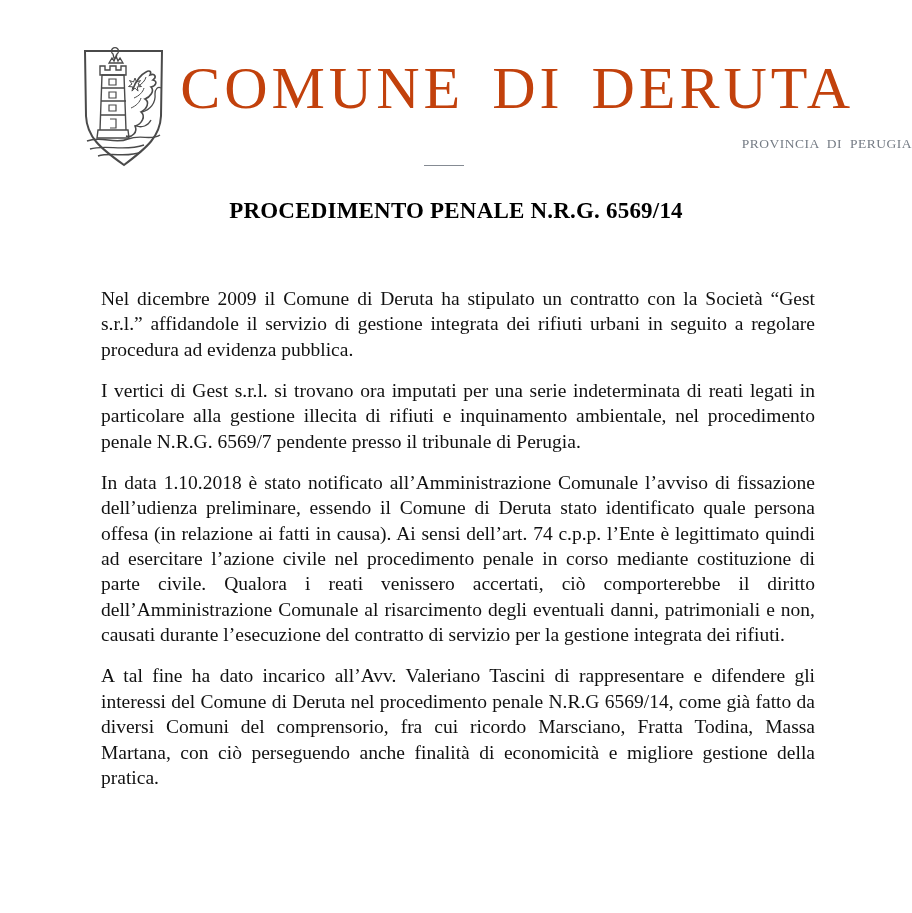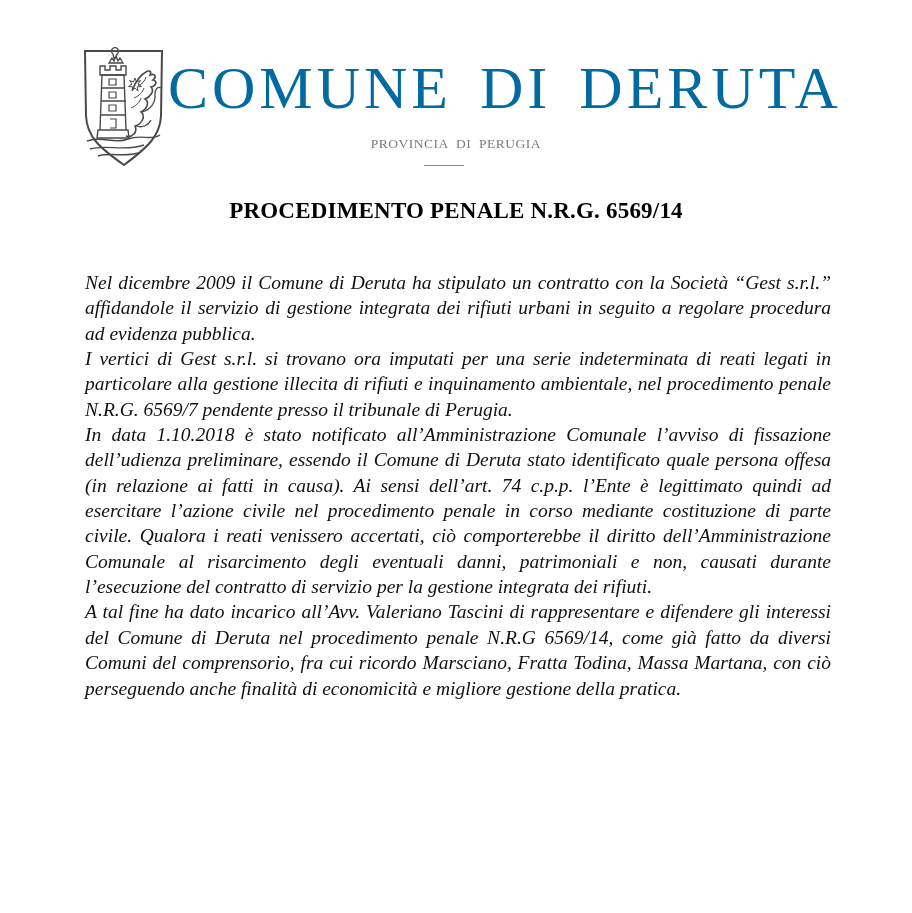--- a/index.html
+++ b/index.html
@@ -13,33 +13,33 @@
   .page { position: absolute; inset: 0; background: #ffffff; }
 
   
   .crest {
     position: absolute; left: 76px; top: 46px;
     width: 94px; height: 124px;
   }
   .crest svg { width: 100%; height: 100%; }
 
   .org-name {
-    position: absolute; left: 168px; right: 58px; top: 56px;
-    text-align: left;
+    position: absolute; left: 160px; right: 58px; top: 56px;
+    text-align: right;
     font-size: 60px;
     line-height: 64px;
     letter-spacing: 4px;
     word-spacing: 9px;
-    color: #0369a1;
+    color: #c2410c;
     white-space: nowrap;
   }
 
   .org-subtitle {
     position: absolute; left: 0; top: 136px; width: 912px;
-    text-align: center;
+    text-align: right;
     font-size: 13.5px;
     letter-spacing: 0.5px;
     word-spacing: 4px;
     color: #757c85;
   }
 
   .header-rule {
     position: absolute; left: 424px; top: 165px;
     width: 40px; height: 0;
     border-top: 1.4px solid #858b93;
@@ -56,21 +56,21 @@
   }
 
   
   .doc-body {
     position: absolute; left: 85px; top: 270px; width: 746px;
     font-size: 19.5px;
     line-height: 25.35px;
     color: #111111;
     text-align: justify;
   }
-  .doc-body p { margin: 0; padding: 0; font-style: italic; }
+  .doc-body p { margin: 16px; padding: 0; }
 </style>
 </head>
 <body>
 
 <div class="page">
 
   <div class="crest">
     <svg viewBox="0 0 94 124" fill="none" xmlns="http://www.w3.org/2000/svg">
 
       <path d="M9 5 L86 5 L85 70 C84 90 72 101 48 119 C24 102 11 91 10 70 Z" stroke="#4a4a4a" stroke-width="2" fill="#ffffff"></path>

